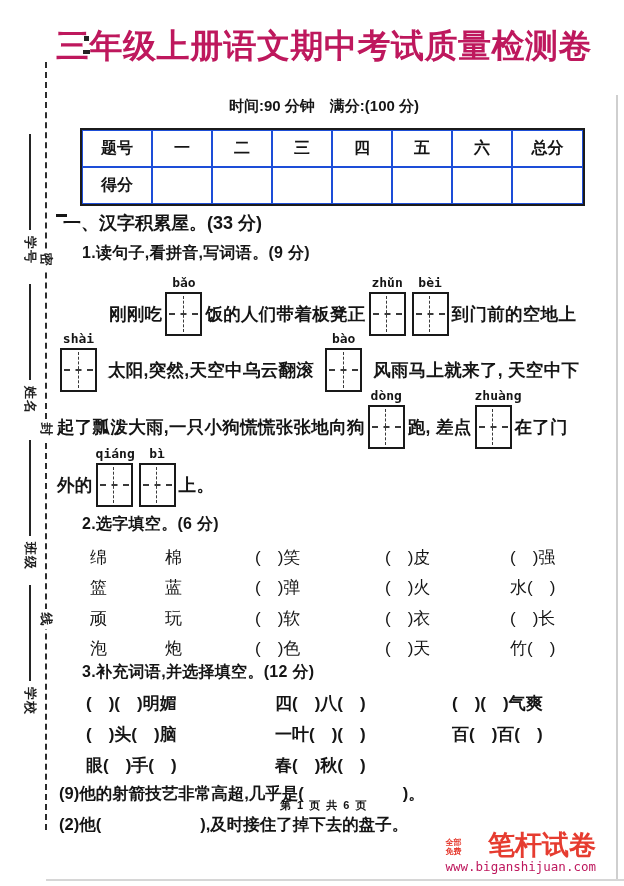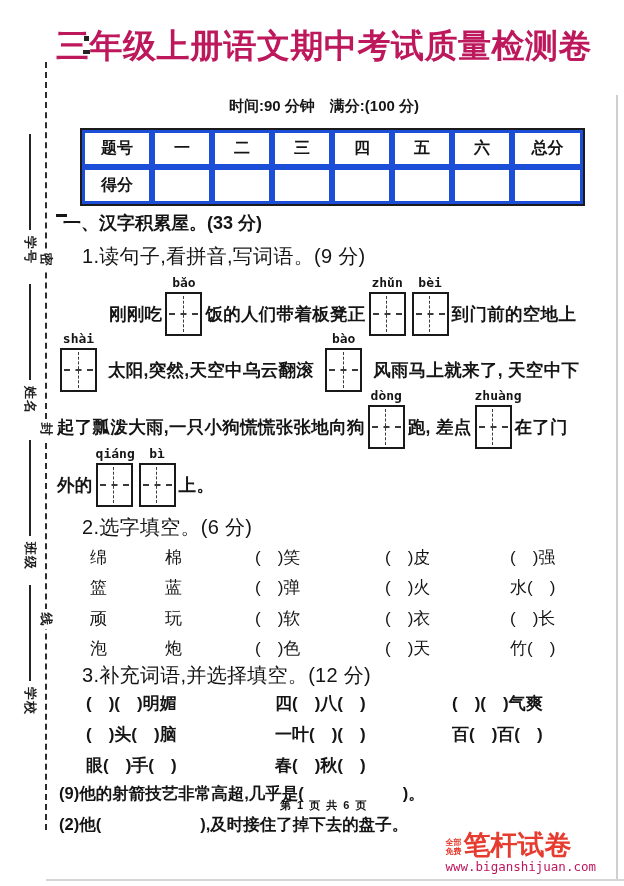--- a/index.html
+++ b/index.html
@@ -32,26 +32,26 @@
 
   
   .title { position:absolute; top:24px; left:50px; width:548px; text-align:center;
            font-size:33px; font-weight:800; letter-spacing:0.5px; color:#be185d; }
   .meta  { position:absolute; top:97px; left:50px; width:548px; text-align:center;
            font-size:15px; font-weight:700; }
 
   
   .score-table { position:absolute; left:80px; top:128px; border:2px solid #1b1b1b;
                  display:grid; grid-template-columns:70px repeat(6,60px) 71px; grid-auto-rows:37px; }
-  .score-cell  { border:3px solid #1d4ed8; display:flex; align-items:center; justify-content:center;
+  .score-cell  { border:1px solid #1d4ed8; display:flex; align-items:center; justify-content:center;
                  font-size:16px; font-weight:700; }
 
   
   .sec-heading { position:absolute; left:63px; top:211px; font-size:18px; font-weight:800; }
-  .q-label     { position:absolute; font-size:20px; font-weight:400; letter-spacing:0.3px; }
+  .q-label     { position:absolute; font-size:16px; font-weight:700; letter-spacing:0.3px; }
   #q1-label { left:82px; top:243px; }
   #q2-label { left:82px; top:514px; }
   #q3-label { left:82px; top:662px; }
 
   
   .q1-row { position:absolute; left:57px; display:flex; align-items:flex-start; }
   .q1-row.indent { padding-left:52px; }
   .q1-text { margin-top:16px; height:44px; display:flex; align-items:center;
              font-size:17.5px; font-weight:600; letter-spacing:0.3px; white-space:pre; }
   .box-group { display:flex; gap:6px; margin:0 3px; flex:none; }
@@ -75,21 +75,21 @@
              grid-template-columns:189px 177px auto; grid-auto-rows:31px;
              font-size:17px; font-weight:600; }
   .q3-grid span { white-space:pre; display:flex; align-items:center; }
   .sub-items { position:absolute; left:59px; top:778px; font-size:16.5px; font-weight:600; }
   .sub-items div { line-height:31px; white-space:pre; }
 
   
   .footer { position:absolute; left:50px; top:798px; width:548px; text-align:center;
             font-size:11px; font-weight:700; letter-spacing:1.5px; }
   .wm { position:absolute; right:28px; top:831px; text-align:left; }
-  .wm-row { display:flex; align-items:flex-end; }
+  .wm-row { display:flex; align-items:flex-end;justify-content:space-between; }
   .wm-free { width:18px; font-size:8px; line-height:9px; font-weight:700; word-break:break-all; margin-bottom:3px; }
   .wm-brand { font-size:27px; line-height:28px; font-weight:700;
               font-family:Liberation Sans, sans-serif; }
   .wm-site { font-family:"DejaVu Sans Mono","Liberation Mono",monospace; font-size:12.5px; color:#be185d; }
 </style>
 </head>
 <body>
 
 <div class="edge-right"></div>
 <div class="edge-bottom"></div>

